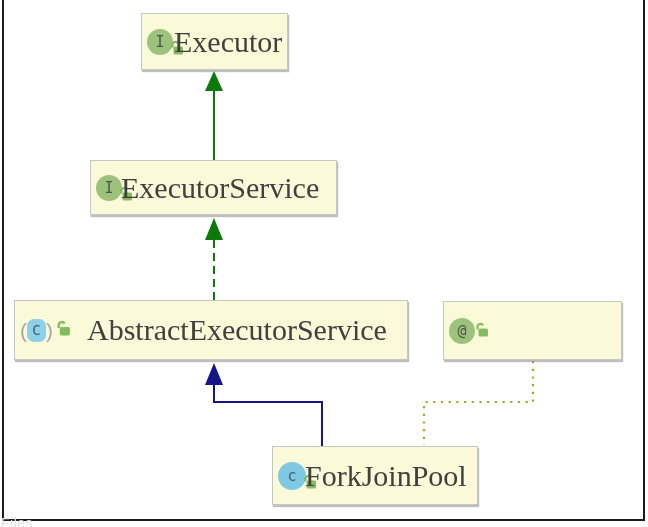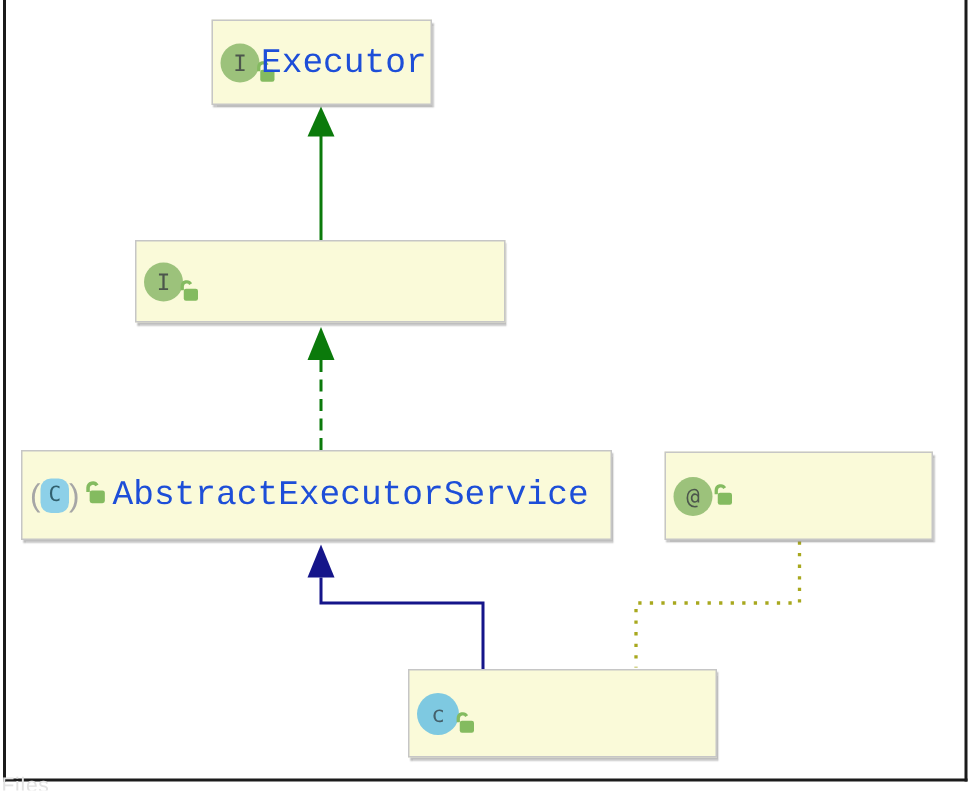--- a/index.html
+++ b/index.html
@@ -28,22 +28,22 @@
   .node {
     position:absolute;
     background:#fafad9;
     border:1px solid #c6c6c6;
     box-shadow:1px 2px 1px rgba(110,110,110,0.45);
     display:flex; align-items:center;
     padding:0 4px 0 5px;
   }
   .node-label {
     position:relative; z-index:2;
-    font-family:Liberation Mono, monospace;
-    font-size:23px; color:#1d4ed8; white-space:nowrap;
+    font-family:Liberation Serif, serif;
+    font-size:30px; color:#404040; white-space:nowrap;
   }
 
   .circle-icon {
     flex:0 0 auto;
     width:26px; height:26px; border-radius:50%;
     display:flex; align-items:center; justify-content:center;
     font-family:"DejaVu Sans Mono", monospace;
     font-size:15px; color:#4c564c;
   }
   .circle-green { background:#9cc27b; }
@@ -70,21 +70,21 @@
   .n-forkjoinpool .lock-icon { margin:16px 0 0 -3px; margin-right:-12px; }
   .n-contended .lock-icon { margin:2px -6px 0 0; }
   .n-abstract .lock-icon { margin:0 4px 0 3px; }
 
   .n-executor        { left:141px; top:13px;  width:147px; height:57px; }
   .n-executorservice { left:90px;  top:160px; width:247px; height:55px; }
   .n-abstract        { left:14px;  top:300px; width:394px; height:60px; }
   .n-contended       { left:443px; top:301px; width:179px; height:59px; }
   .n-forkjoinpool    { left:272px; top:446px; width:206px; height:59px; }
   .n-executor .node-label { margin-left:2px; }
-  .n-abstract .node-label { margin-left:0;text-align:center; }
+  .n-abstract .node-label { margin-left:12px;text-align:center; }
 </style>
 </head>
 <body>
 
 <div class="frame">
 
   <svg class="edges" viewBox="0 0 648 527">
 
     <g>
       <polygon points="214,71 205,91 223,91" fill="#0b7a0b"></polygon>
@@ -118,20 +118,21 @@
   </div>
 
   <div class="node n-executorservice">
     <span class="circle-icon circle-green">I</span>
     <span class="lock-icon">
       <svg width="14" height="15" viewBox="0 0 14 15">
         <path d="M2.5 7.5 L2.5 4.8 A3 3 0 0 1 8.1 3.4" fill="none" stroke="#84bb60" stroke-width="2.2"></path>
         <rect x="3.5" y="6.5" width="9.5" height="8" rx="1.5" fill="#84bb60"></rect>
       </svg>
     </span>
+    <span class="node-label">ExecutorService</span>
   </div>
 
   <div class="node n-abstract">
     <span class="abs-icon">
       <span class="abs-paren">(</span>
       <span class="abs-c">C</span>
       <span class="abs-paren">)</span>
     </span>
     <span class="lock-icon">
       <svg width="15" height="16" viewBox="0 0 14 15">
@@ -153,17 +154,18 @@
   </div>
 
   <div class="node n-forkjoinpool">
     <span class="circle-icon circle-blue">c</span>
     <span class="lock-icon">
       <svg width="14" height="15" viewBox="0 0 14 15">
         <path d="M2.5 7.5 L2.5 4.8 A3 3 0 0 1 8.1 3.4" fill="none" stroke="#84bb60" stroke-width="2.2"></path>
         <rect x="3.5" y="6.5" width="9.5" height="8" rx="1.5" fill="#84bb60"></rect>
       </svg>
     </span>
+    <span class="node-label">ForkJoinPool</span>
   </div>
 
   <div class="viewport-border"></div>
   <div class="watermark">Files</div>
 </div>
 
 </body></html>

